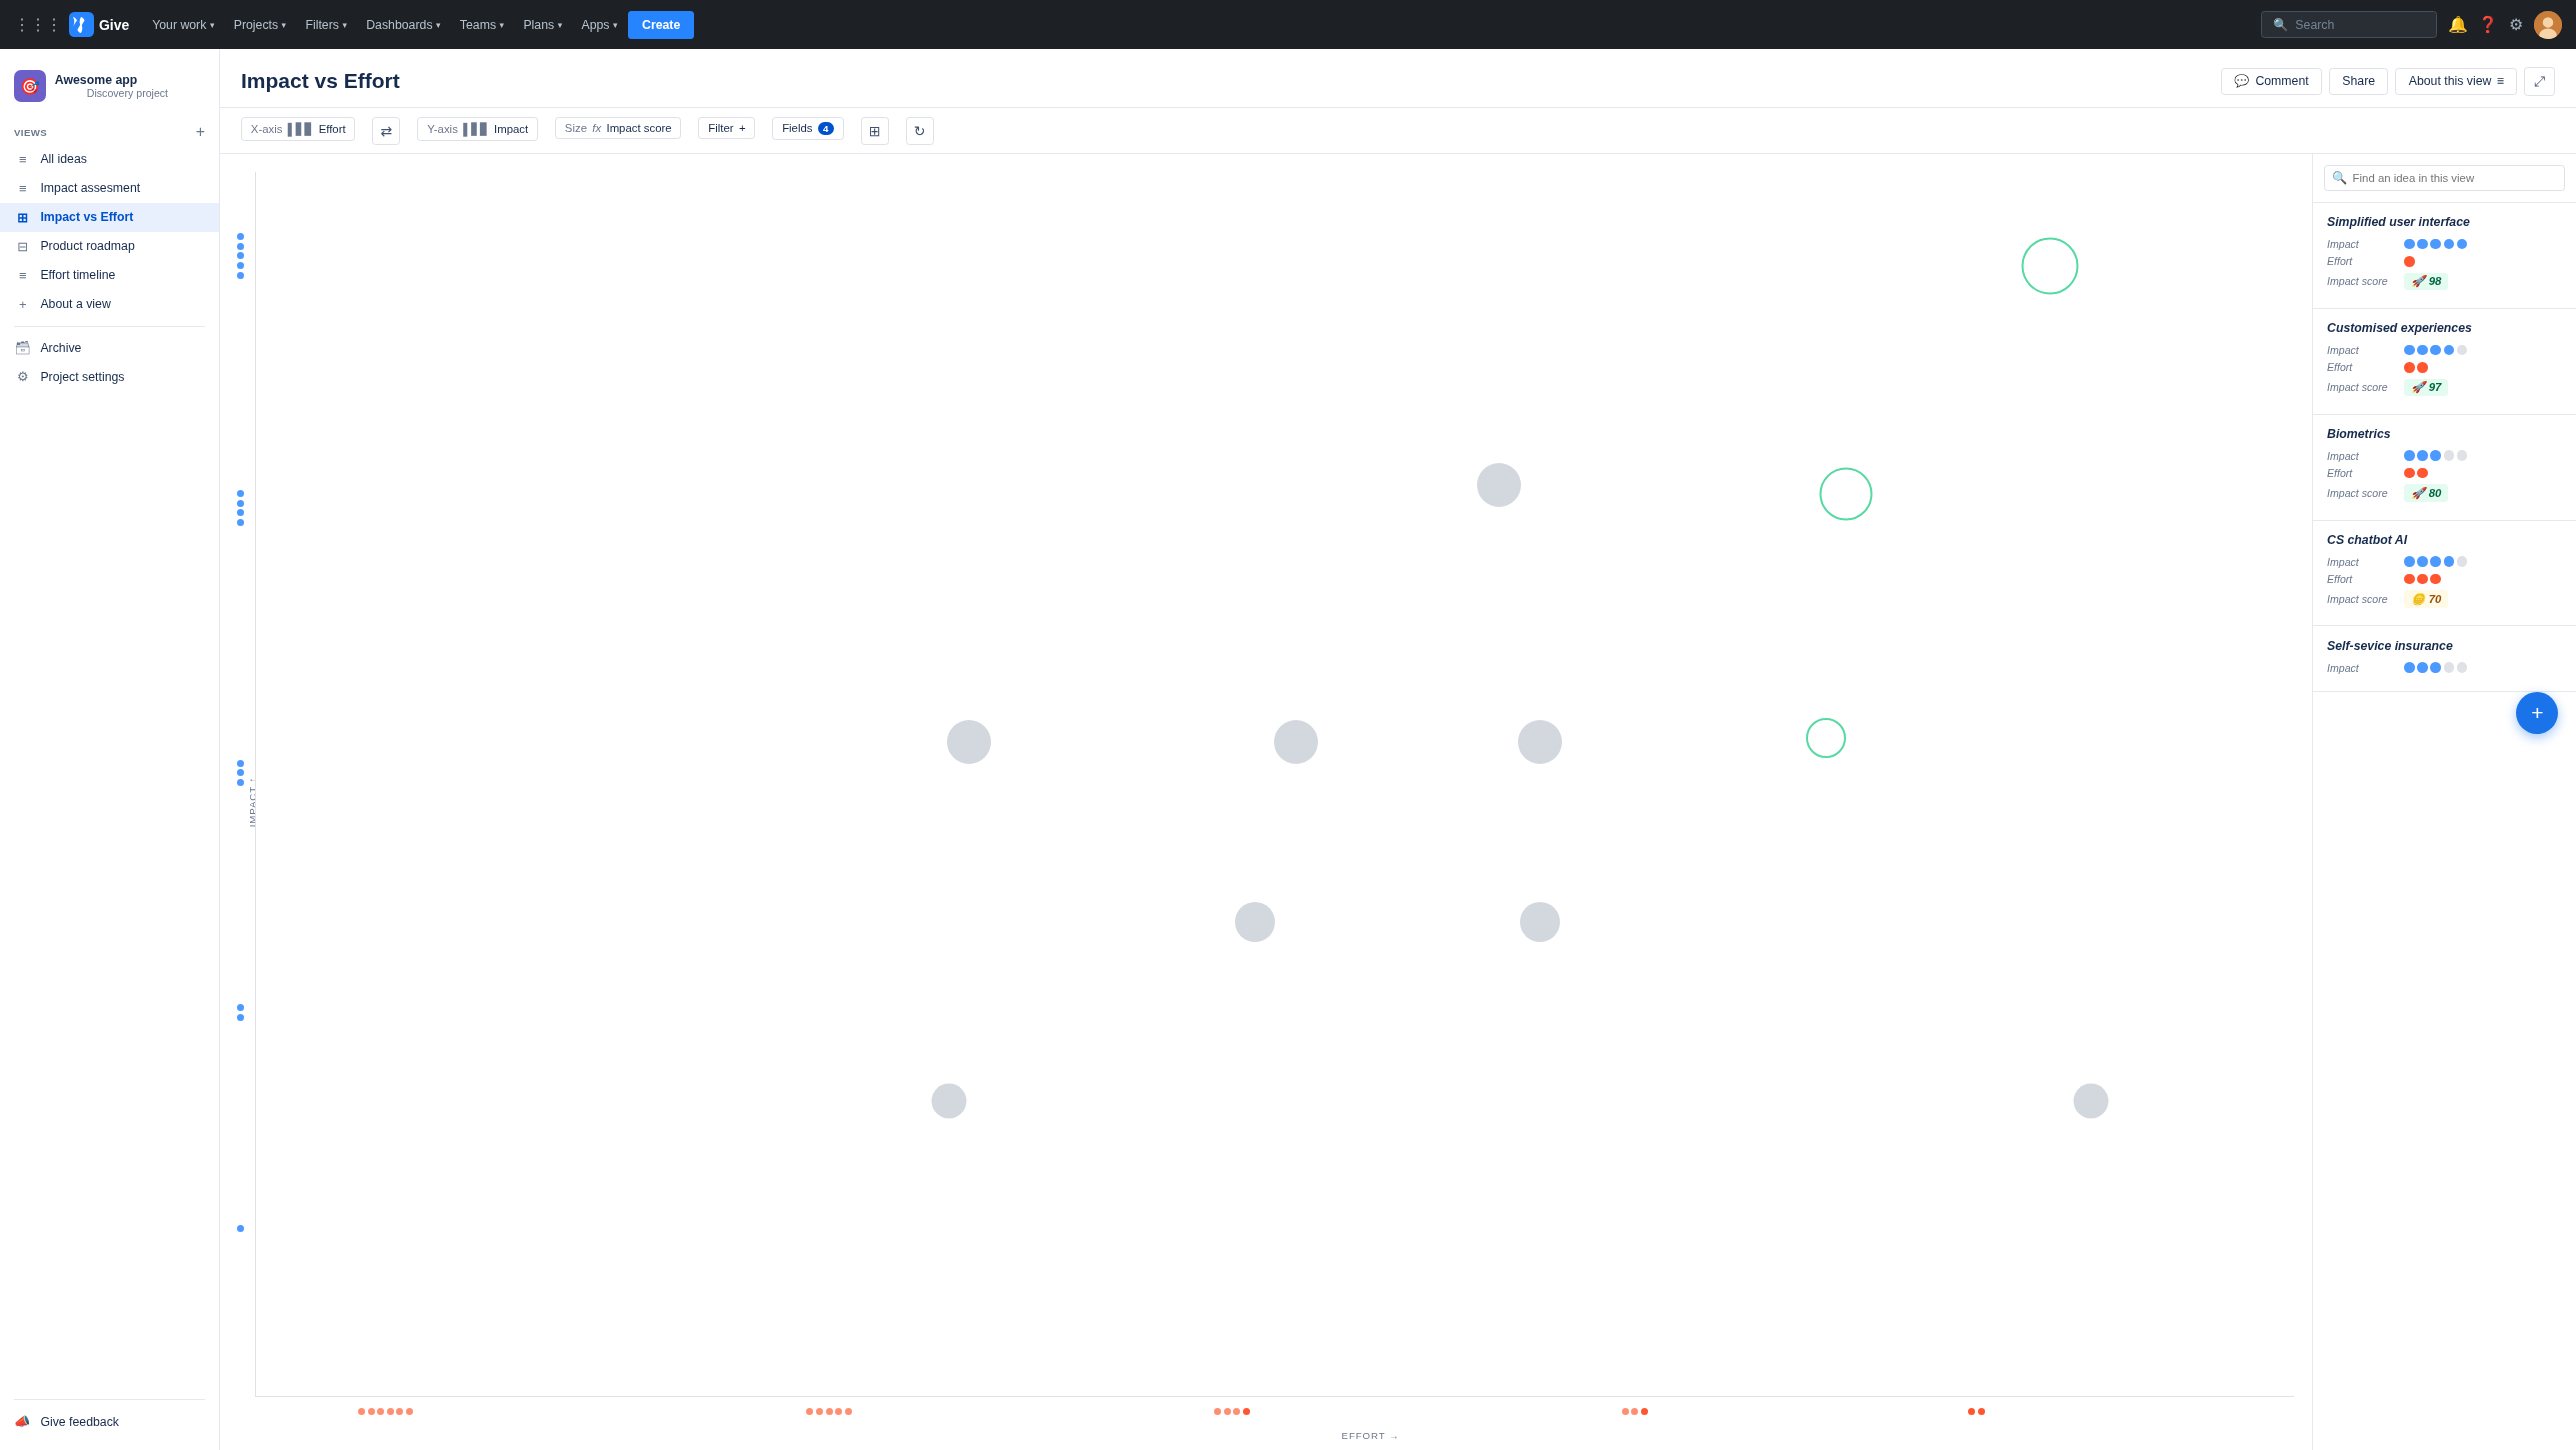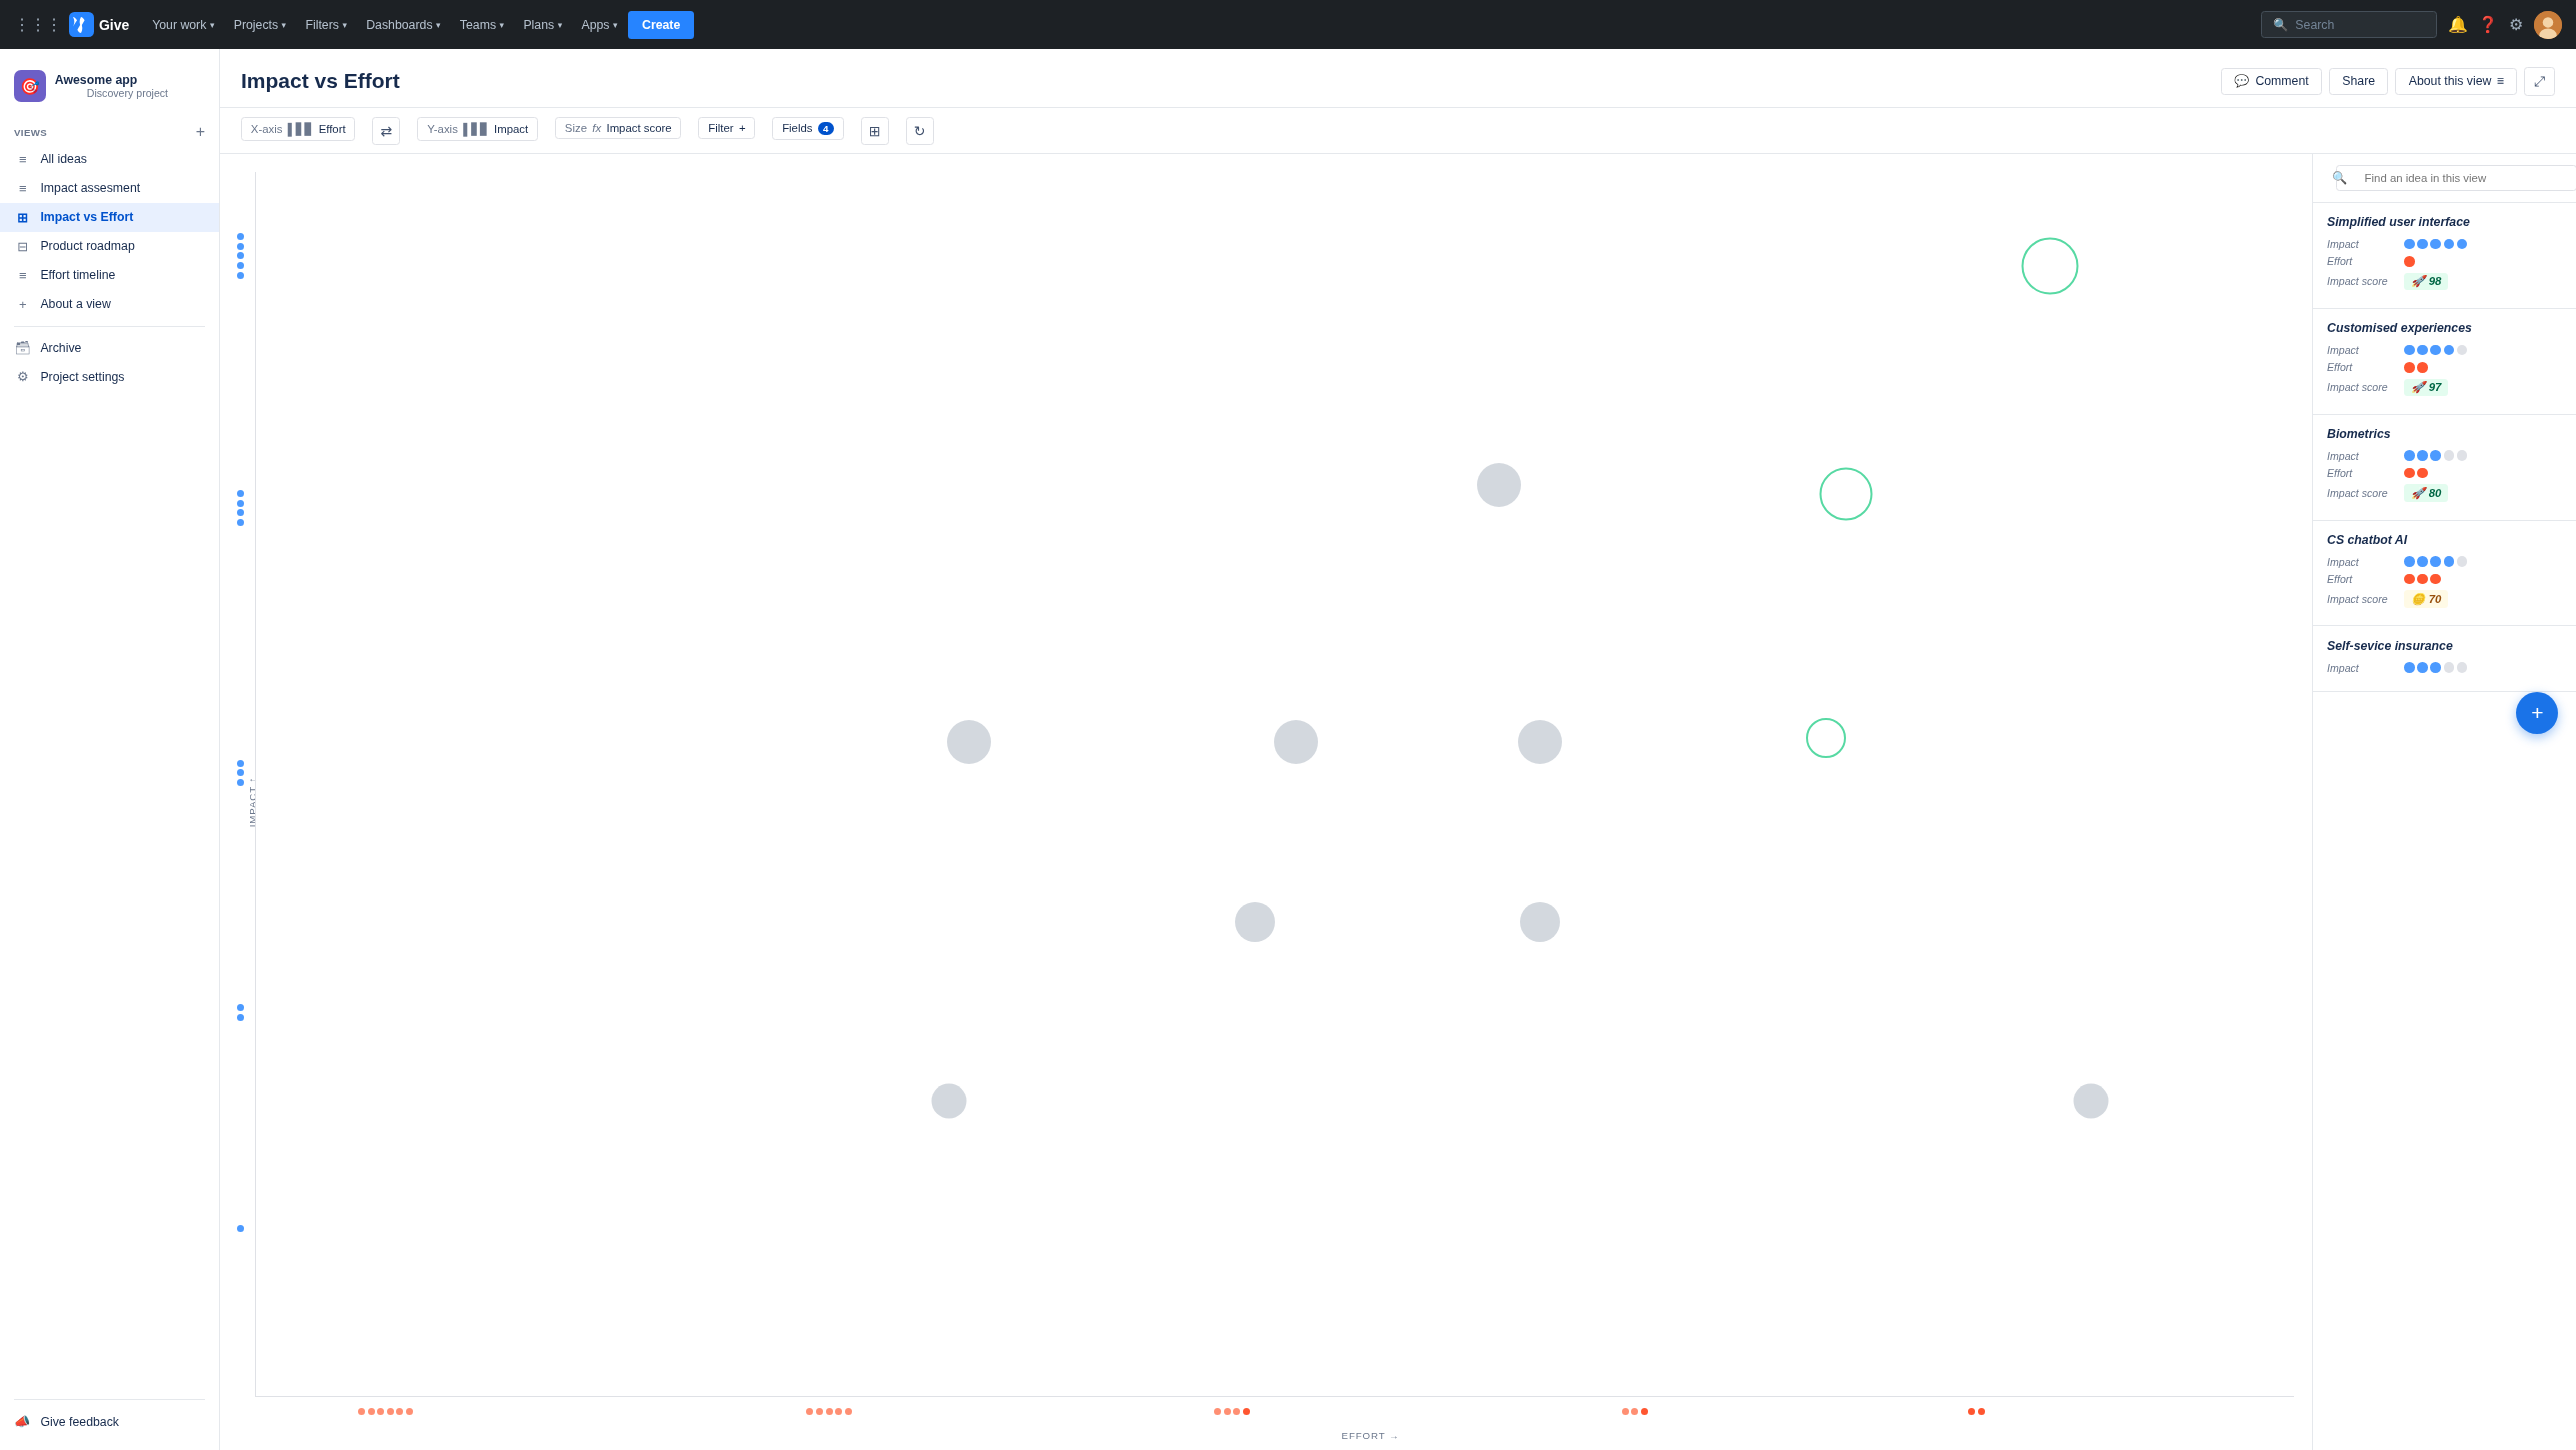--- a/index.html
+++ b/index.html
@@ -174,21 +174,20 @@
       background: white; flex-shrink: 0;
     }
     .panel-search {
       display: flex; align-items: center; gap: 7px; padding: 10.6px;
       border-bottom: 0.9px solid #e5e8ec;
     }
     .panel-search input {
       border: 0.9px solid #dfe1e6; border-radius: 3.5px;
       padding: 6.2px 8.8px 6.2px 28px; font-size: 11.4px; width: 100%; outline: none;
       color: #172b4d;
-      margin-left: 12px;
     }
     .panel-search-wrapper {
       position: relative; flex: 1;
     }
     .panel-search-icon {
       position: absolute; left: 8.8px; top: 50%; transform: translateY(-50%);
       color: #6b778c; font-size: 12.3px;
     }
 
     .idea-card { border-bottom: 0.9px solid #e5e8ec; padding: 12.3px 14px; font-style: italic; }

